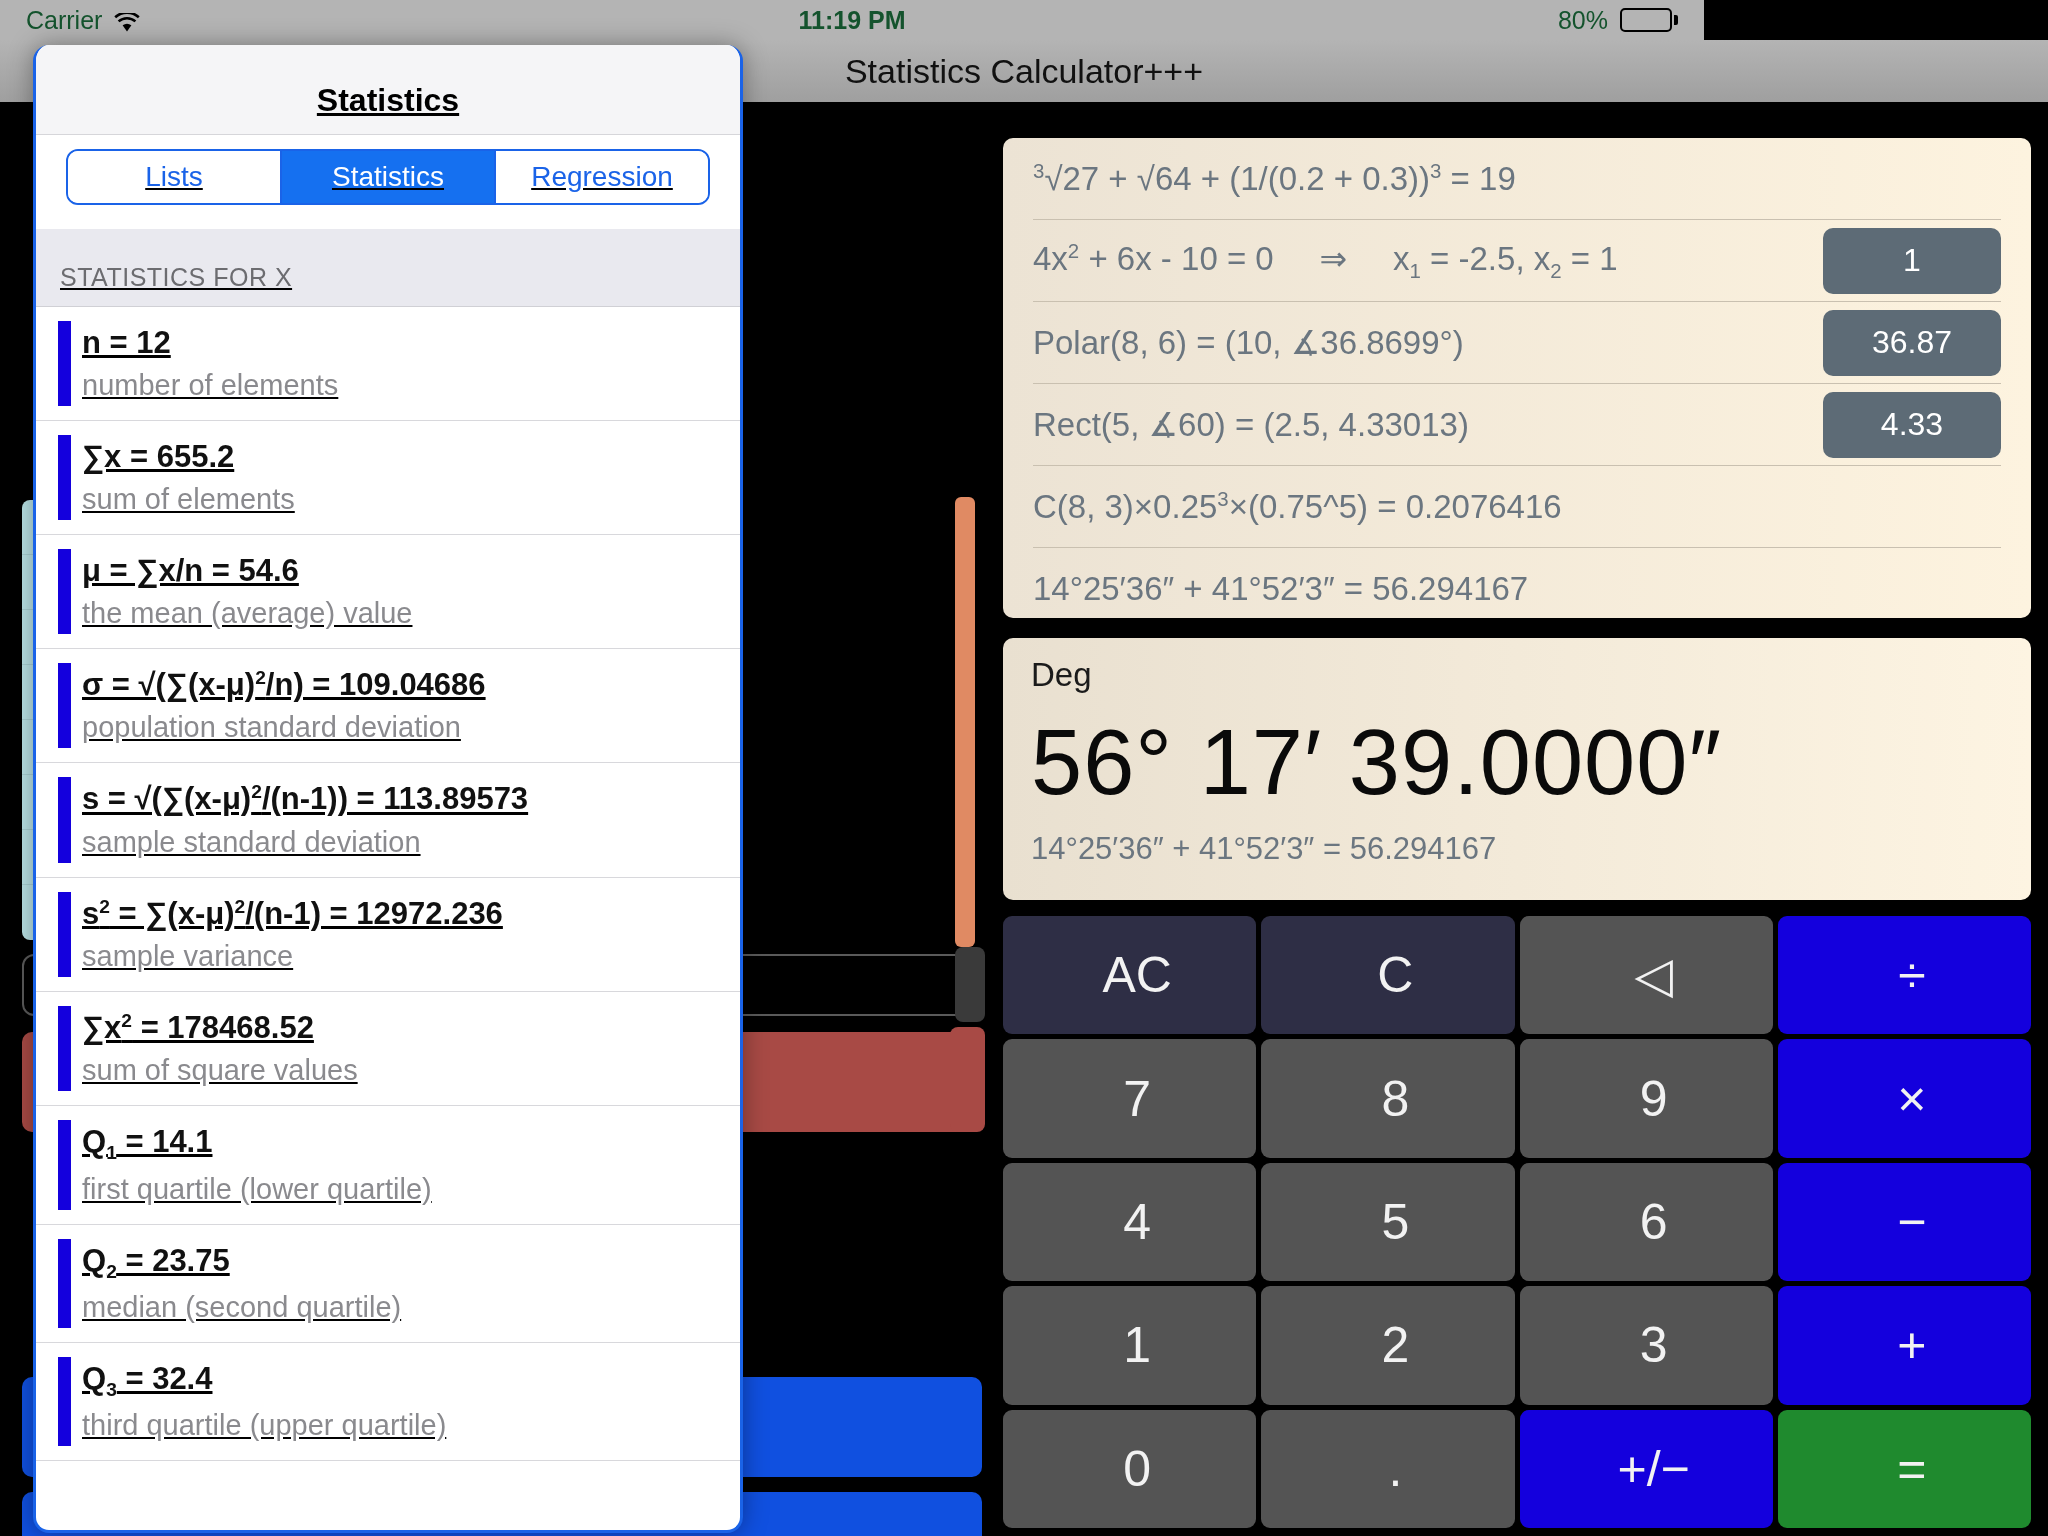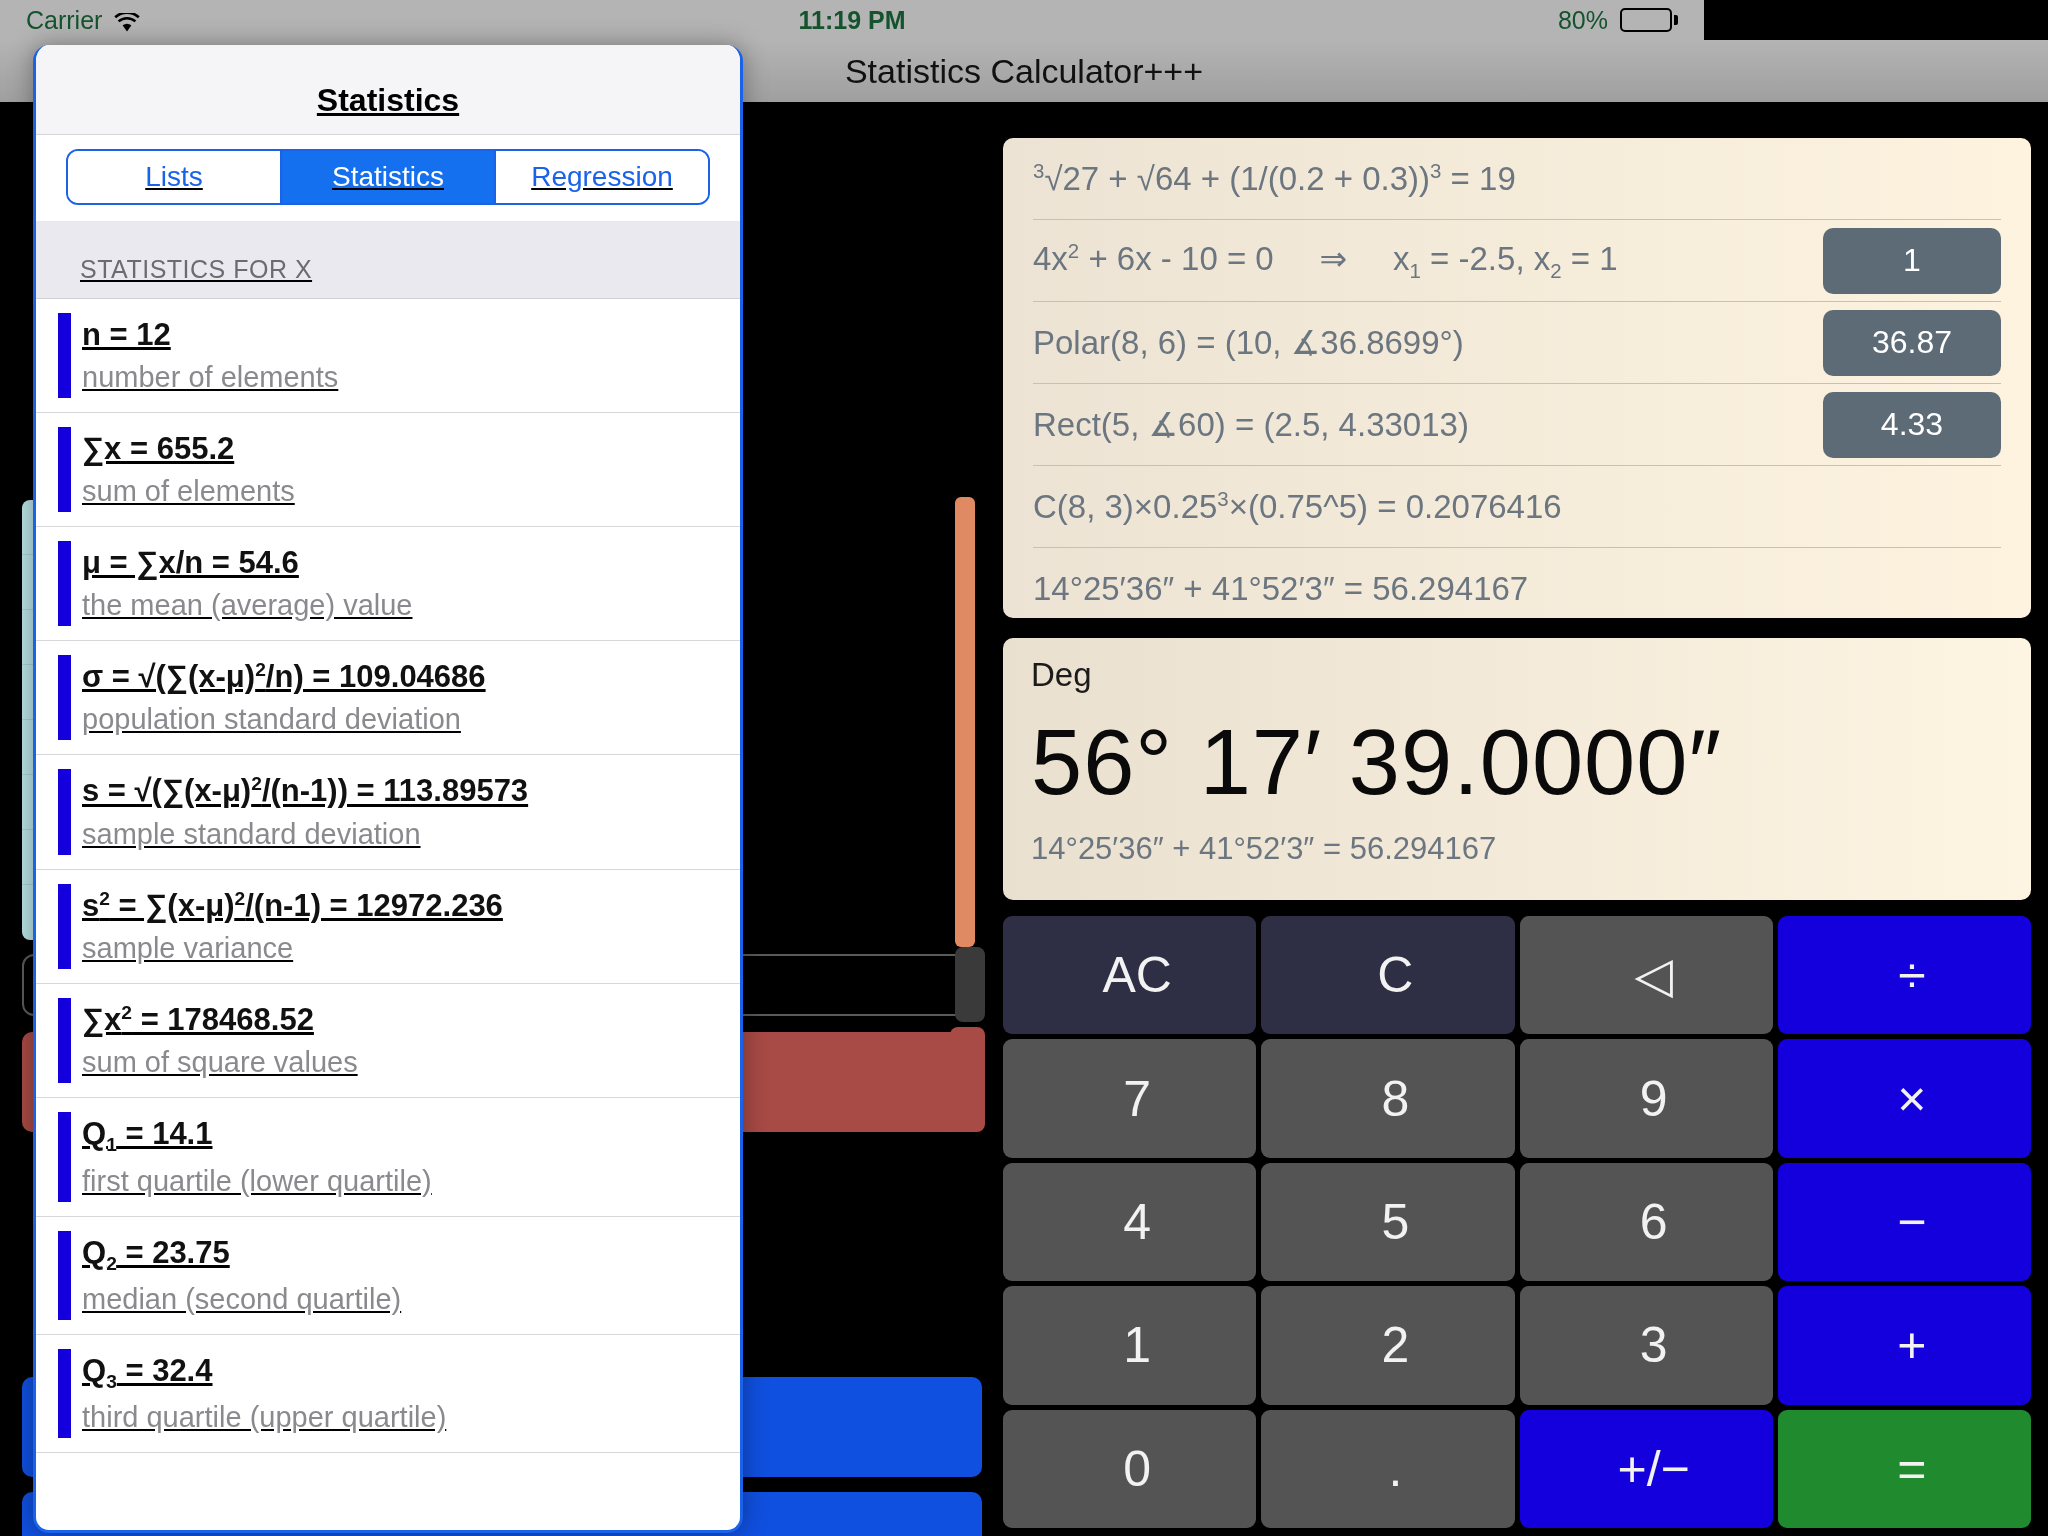--- a/index.html
+++ b/index.html
@@ -127,33 +127,33 @@
     background: #fff; border-radius: 16px; overflow: hidden;
     border: 3px solid #1a63e8; border-top: none;
     box-shadow: 0 0 24px rgba(0,0,0,.35);
     text-decoration: underline;
   }
   .modal-header {
     height: 68px; background: #f5f5f7; display: flex; align-items: center; justify-content: center;
     border-bottom: 1px solid #d6d6da; padding-top: 22px; height: 90px;
   }
   .modal-title { font-size: 32px; font-weight: bold; color: #000; }
-  .seg-wrap { background: #fff; padding: 14px 30px 16px 30px; }
+  .seg-wrap { background: #fff; padding: 14px 30px 24px 30px; }
   .segmented {
     display: flex; border: 2px solid #1a63e8; border-radius: 12px; overflow: hidden; height: 56px;
   }
   .seg {
     flex: 1; display: flex; align-items: center; justify-content: center;
     font-size: 28px; color: #1a63e8; background: #fff; border-right: 2px solid #1a63e8;
   }
   .seg:last-child { border-right: none; }
   .seg.active { background: #1570f0; color: #fff; }
   .section-header {
     background: #e9e9ef; height: 78px; display: flex; align-items: flex-end;
-    padding: 0 0 14px 44px; color: #6c6c70; font-size: 25px; letter-spacing: .5px;
+    padding: 0 0 14px 24px; color: #6c6c70; font-size: 25px; letter-spacing: .5px;
     border-bottom: 1px solid #d0d0d5;
   }
   .stat-list { background: #fff; }
   .stat-row {
     position: relative; padding: 18px 0 18px 46px; border-bottom: 1px solid #d8d8dc;
     min-height: 92px;
   }
   .stat-row::before {
     content: ""; position: absolute; left: 22px; top: 14px; bottom: 14px; width: 13px;
     background: #1400dd;

